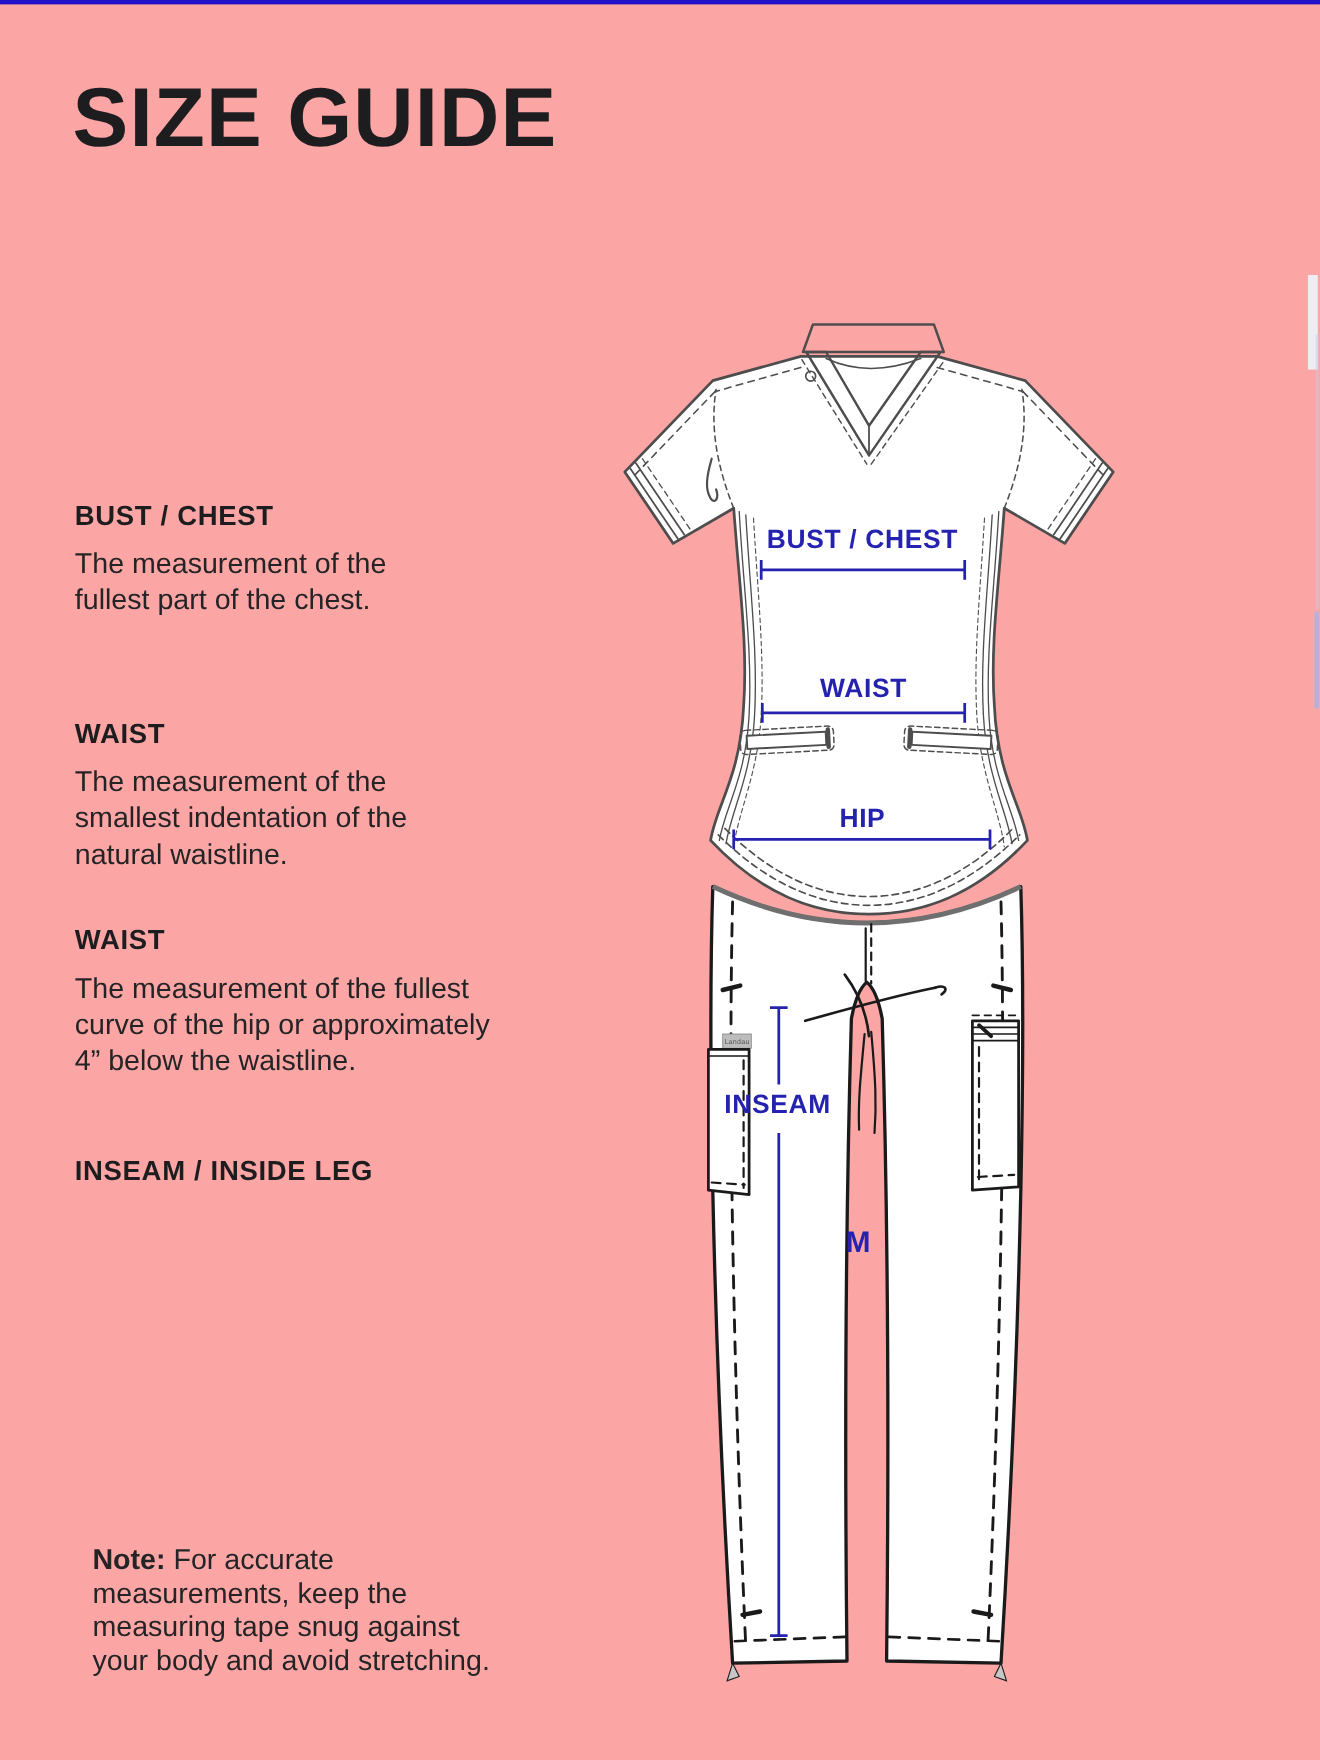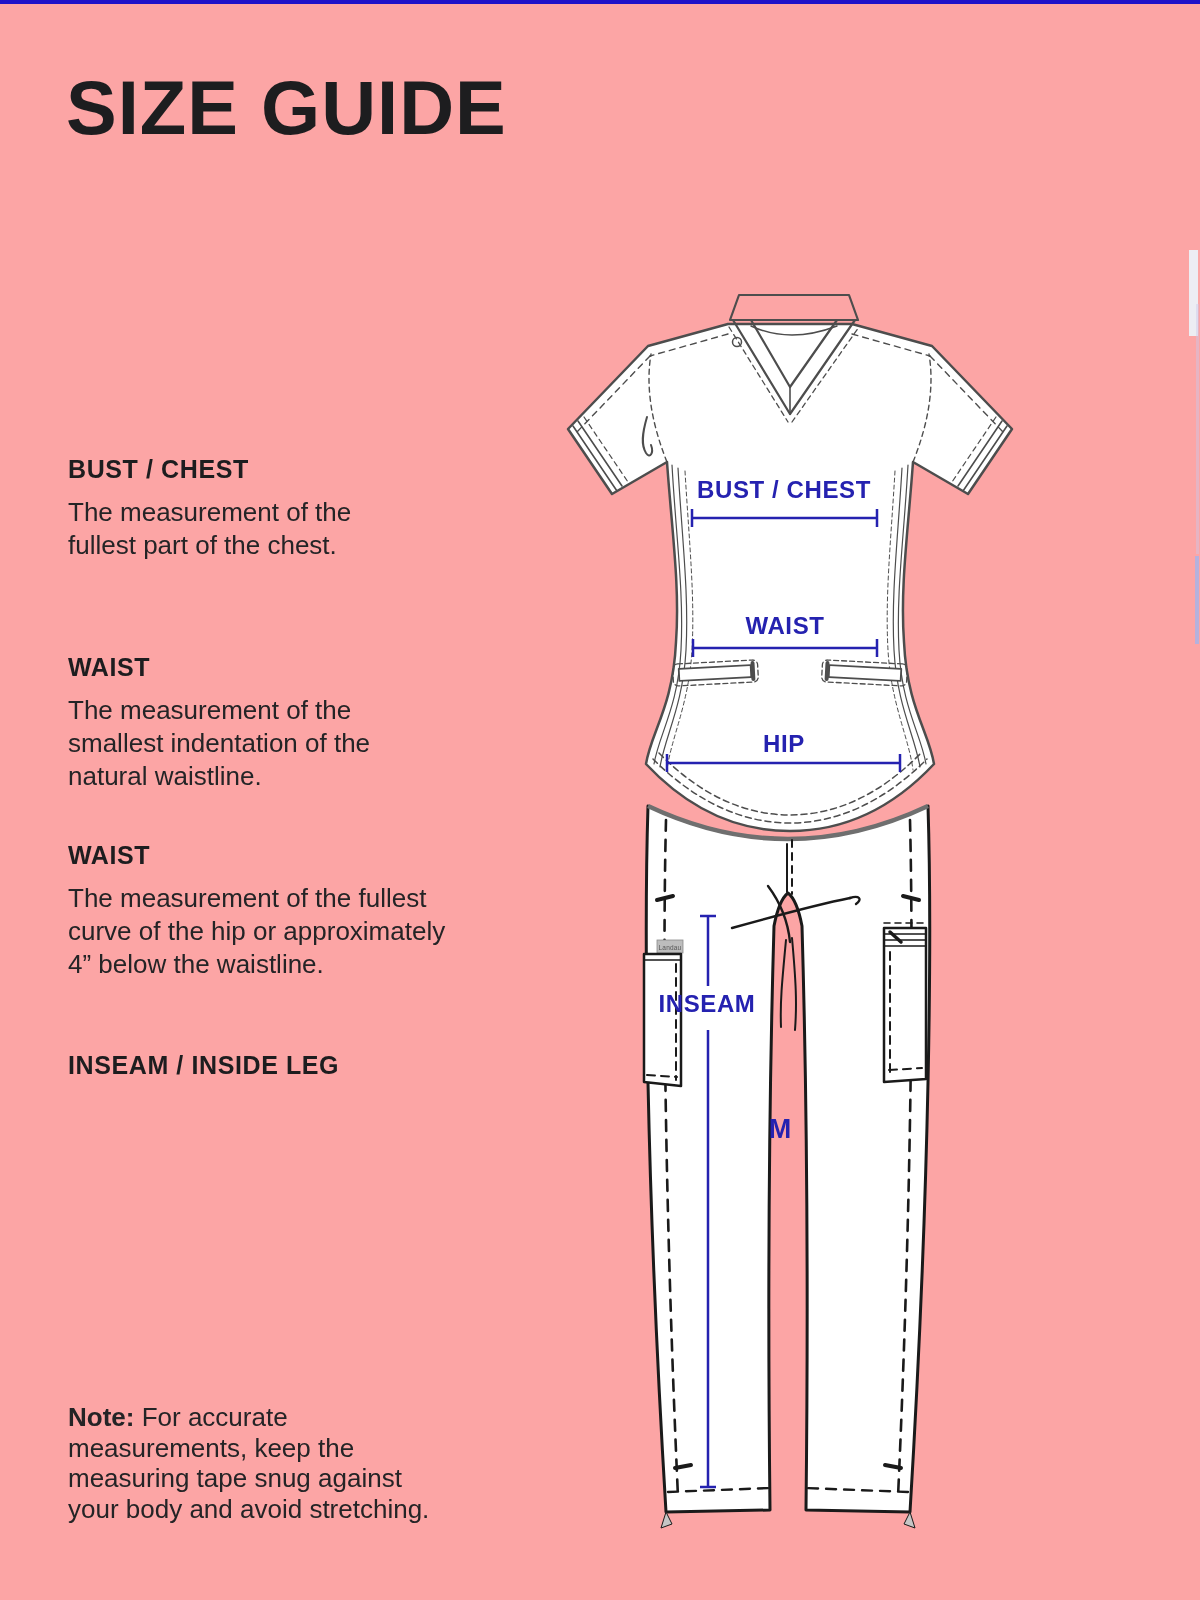--- a/index.html
+++ b/index.html
@@ -14,21 +14,21 @@
   body{font-family:"Liberation Sans","DejaVu Sans",sans-serif;color:var(--text)}
   .page{position:relative;width:1200px;height:1600px;background:#fca5a5;overflow:hidden;
         border-top:4px solid var(--border)}
   .title{position:absolute;left:66px;top:62px;font-size:76px;font-weight:700;
          letter-spacing:1px;color:#1d1d1f;line-height:84px}
   .intro{position:absolute;left:68px;top:176px;font-size:33px;line-height:45px;
          white-space:pre-line;color:#222}
   .section{position:absolute;left:68px;width:470px}
   .section h3{font-size:25px;font-weight:700;letter-spacing:0.6px;color:#1d1d1f;line-height:30px}
   .section p{margin-top:12px;font-size:26px;line-height:33px;white-space:pre-line;color:#242426}
-  .note{position:absolute;left:68px;top:1398px;width:440px;font-size:26px;line-height:30.5px;
+  .note{position:absolute;left:84px;top:1398px;width:440px;font-size:26px;line-height:30.5px;
         white-space:pre-line;color:#242426}
   .note .b{font-weight:700}
   .diagram{position:absolute;left:540px;top:278px;width:480px;height:1272px}
   svg{display:block}
   svg text{font-family:"Liberation Sans","DejaVu Sans",sans-serif}
   .cg{stroke:var(--gray);fill:none;stroke-linecap:round;stroke-linejoin:round}
   .cp{stroke:var(--pants);fill:none;stroke-linecap:round;stroke-linejoin:round}
   .ca{stroke:var(--accent);fill:none;stroke-linecap:butt}
   .fw{fill:#ffffff}
   .anno{fill:var(--accent);stroke:none;font-weight:700;font-size:24px;letter-spacing:0.6px}

